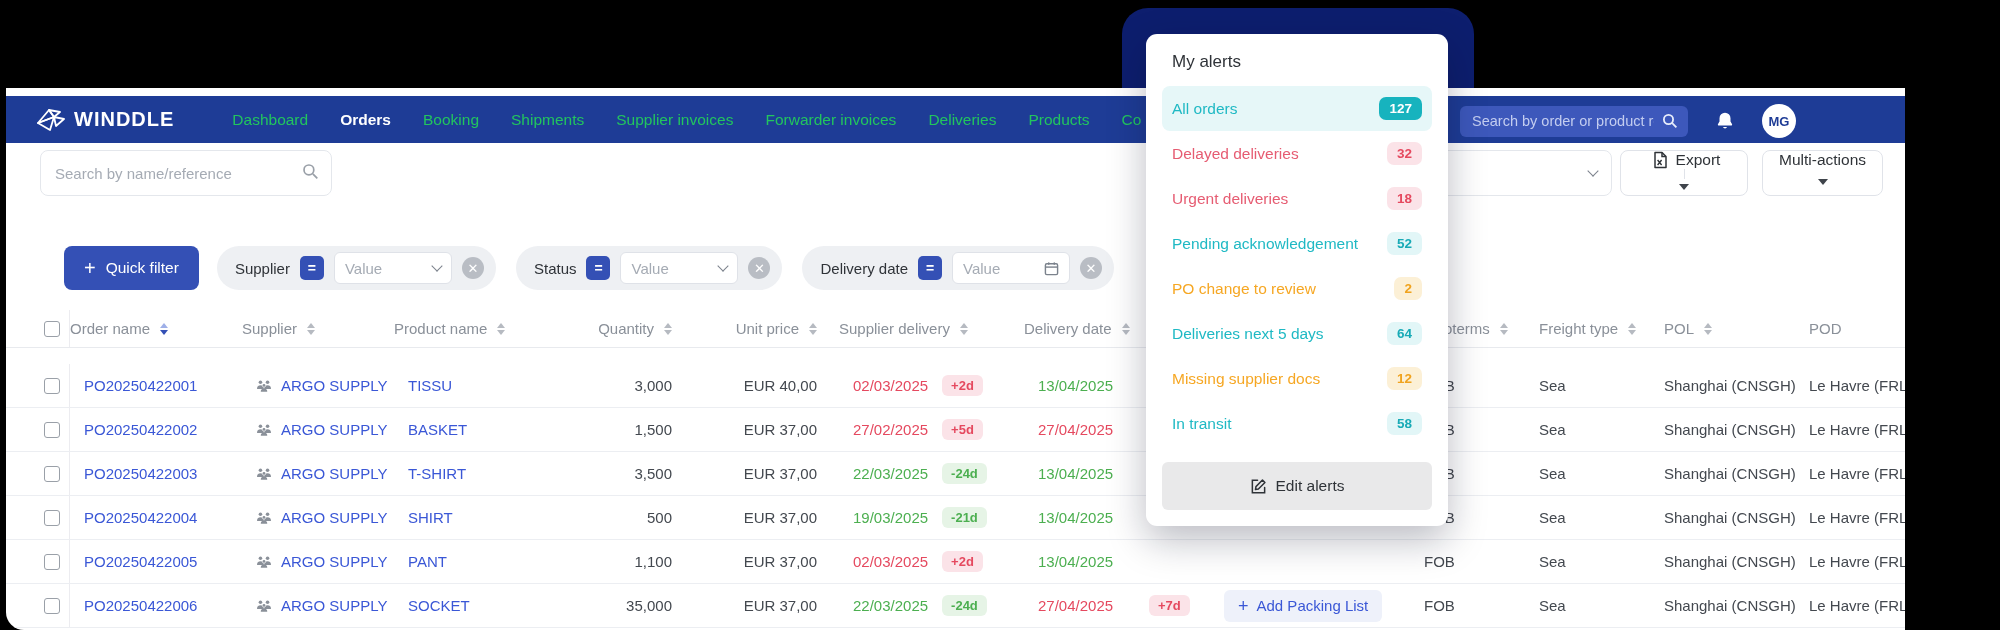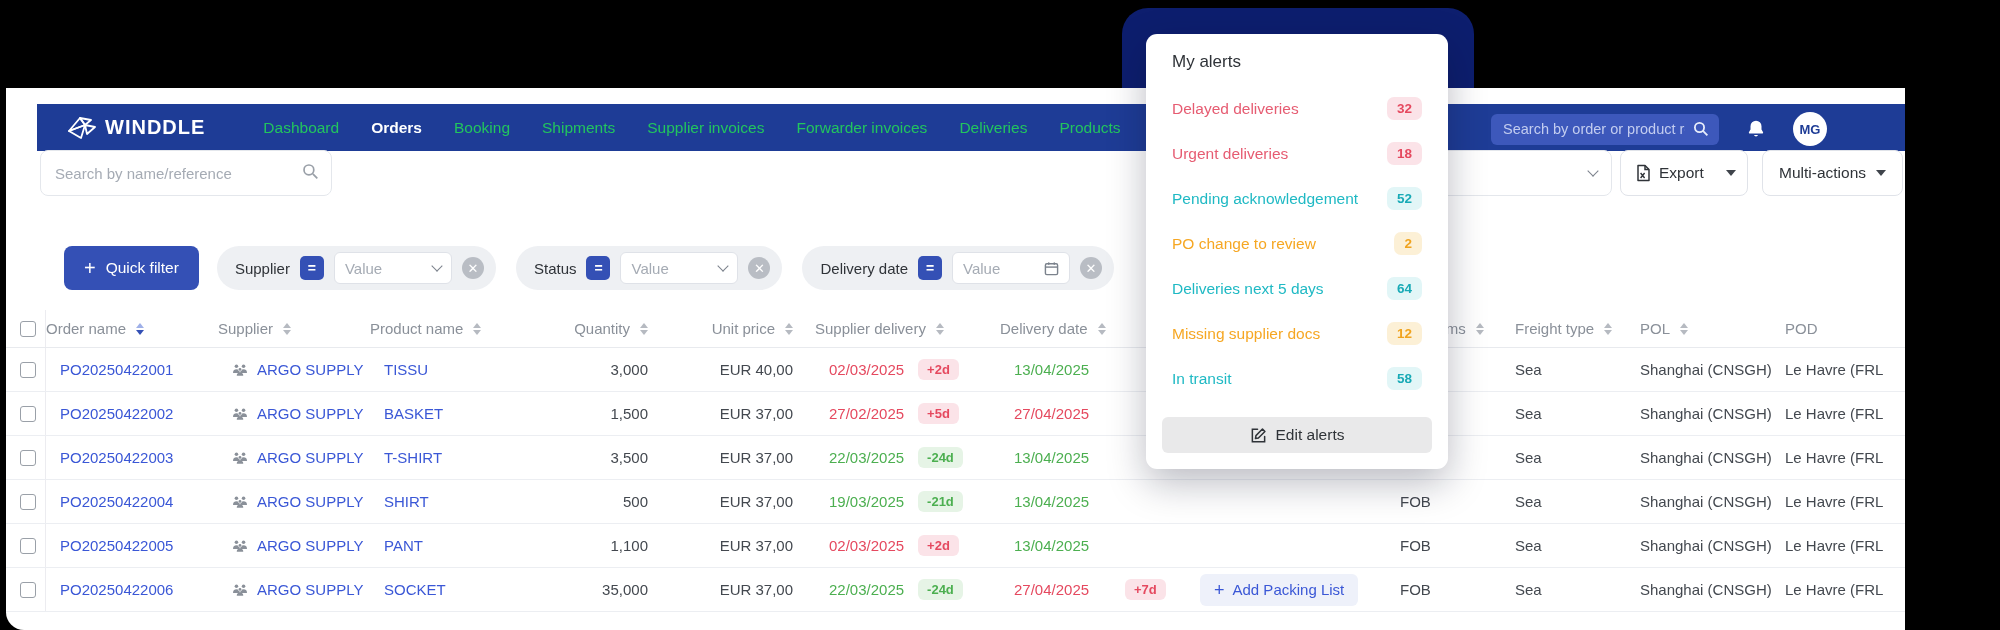--- a/index.html
+++ b/index.html
@@ -6,66 +6,66 @@
   html,body { width:2000px; height:630px; background:#000; font-family:"Liberation Sans", sans-serif; overflow:hidden; }
   .stage { position:relative; width:2000px; height:630px; }
 
   
   .focus-ring { position:absolute; left:1122px; top:8px; width:352px; height:150px; background:#0d1e6e; border-radius:26px; z-index:2; }
 
   
   .app { position:absolute; left:6px; top:88px; width:1899px; height:542px; background:#fff; z-index:5; overflow:hidden; border-bottom-left-radius:18px; }
 
   
-  .nav { position:absolute; left:0; top:16px; width:100%; height:47px; background:#1e3c96; display:flex; align-items:center; padding:0 30px;margin-left:31px; }
+  .nav { position:absolute; left:0; top:8px; width:100%; height:47px; background:#1e3c96; display:flex; align-items:center; padding:0 30px; }
   .brand { display:flex; align-items:center; gap:8px; color:#fff; }
   .brand-name { font-size:20px; font-weight:700; letter-spacing:1px; }
   .nav-items { display:flex; list-style:none; margin-left:58px; gap:32px; }
   .nav-items li { color:#22c55e; font-size:15.5px; cursor:pointer; white-space:nowrap; }
   .nav-items li.active { color:#fff; font-weight:700; }
   .nav-right { position:absolute; left:1454px; top:8px; display:flex; align-items:center; gap:26px; }
   .nav-search { width:228px; height:31px; background:#3d58bb; border:none; border-radius:6px; color:#e8edfb; font-size:14.5px; padding:0 34px 0 12px; outline:none; font-family:"Liberation Sans",sans-serif; }
   .nav-search::placeholder { color:#c3cdf0; }
   .nav-search-wrap { position:relative; }
   .nav-search-wrap .mag { position:absolute; right:10px; top:7px; }
   .bell { width:22px; height:22px; }
   .avatar { width:34px; height:34px; border-radius:50%; background:#fff; color:#1e3c96; font-weight:700; font-size:13px; display:flex; align-items:center; justify-content:center; }
 
   
   .toolbar { position:absolute; left:0; top:47px; width:100%; height:80px; }
   .pagesearch { position:absolute; left:34px; top:15px; width:292px; height:46px; border:1px solid #e4e7ec; border-radius:8px; font-size:15px; color:#3f444b; padding:0 40px 0 14px; outline:none; background:#fff; font-family:"Liberation Sans",sans-serif; }
   .pagesearch::placeholder { color:#a5abb4; }
   .pagesearch-mag { position:absolute; left:296px; top:28px; }
   .view-select { position:absolute; left:1352px; top:15px; width:254px; height:46px; border:1px solid #e4e7ec; border-radius:8px; background:#fff; display:flex; align-items:center; justify-content:space-between; padding:0 14px; color:#4a4f57; font-size:15px; cursor:pointer; }
-  .btn { border:1px solid #e0e3e9; background:#fff; border-radius:8px; height:46px; display:flex; align-items:center; font-size:15.5px; color:#2f3338; cursor:pointer; font-family:"Liberation Sans",sans-serif; }
+  .btn { border:1px solid #e0e3e9; background:#fff; border-radius:8px; height:46px; display:flex; align-items:center; font-size:15.5px; color:#2f3338; cursor:pointer; font-family:"Liberation Sans",sans-serif;flex-direction:column; }
   .export-group { position:absolute; left:1614px; top:15px; width:128px; }
   .export-group .btn { width:100%; padding:0; }
   .export-main { display:flex; align-items:center; gap:8px; padding:0 10px 0 14px; height:100%; }
   .export-split { width:1px; height:26px; background:#e0e3e9; }
   .export-caret { padding:0 12px; height:100%; display:flex; align-items:center; }
   .multi-btn { position:absolute; left:1756px; top:15px; padding:0 16px; gap:10px; }
   .caret { width:0; height:0; border-left:5px solid transparent; border-right:5px solid transparent; border-top:6px solid #3f444b; }
 
   
   .filterbar { position:absolute; left:0; top:152px; width:100%; height:56px; display:flex; align-items:center; padding-left:58px; gap:18px; }
   .quickfilter { height:44px; background:#3450b5; color:#fff; border:none; border-radius:8px; font-size:15.5px; padding:0 20px; display:flex; align-items:center; gap:10px; cursor:pointer; font-family:"Liberation Sans",sans-serif; }
   .plus { font-size:20px; font-weight:400; line-height:1; }
   .chip { height:44px; background:#eef0f3; border-radius:22px; display:flex; align-items:center; padding:0 12px 0 18px; gap:10px; }
   .chip-label { font-size:15px; color:#2f3338; white-space:nowrap; }
   .op { width:24px; height:24px; background:#3450b5; color:#fff; border-radius:5px; display:flex; align-items:center; justify-content:center; font-size:14px; font-weight:700; cursor:pointer; }
   .chip-value { width:118px; height:32px; background:#fff; border:1px solid #dfe2e8; border-radius:6px; display:flex; align-items:center; justify-content:space-between; padding:4px 10px; color:#a5abb4; font-size:15px; cursor:pointer; }
   .chev { width:8px; height:8px; border-right:1.6px solid #7b828c; border-bottom:1.6px solid #7b828c; transform:rotate(45deg); margin-top:-4px; }
   .chip-close { width:22px; height:22px; border-radius:50%; background:#b9bdc4; color:#fff; display:flex; align-items:center; justify-content:center; font-size:13px; cursor:pointer; }
 
   
-  .grid { display:grid; grid-template-columns:40px 172px 152px 150px 150px 145px 185px 115px 85px 200px 115px 125px 145px minmax(0,1fr); align-items:center; }
+  .grid { display:grid; grid-template-columns:40px 172px 152px 150px 150px 145px 185px 115px 85px 200px 115px 125px 145px minmax(0,1fr); align-items:center; padding-left:24px; }
   .thead { position:absolute; left:0; top:222px; width:100%; height:38px; border-bottom:1px solid #e8eaee; }
   .th { display:flex; align-items:center; gap:10px; color:#8a9099; font-size:15px; cursor:pointer; white-space:nowrap; }
   .th.r, .td.r { justify-content:flex-end; padding-right:22px; }
-  .rows { position:absolute; left:0; top:260px; width:100%; }
+  .rows { position:absolute; left:0; top:276px; width:100%; }
   .row { height:44px; border-bottom:1px solid #eceef2; }
   .td { display:flex; align-items:center; font-size:15px; color:#43484f; white-space:nowrap; overflow:visible; }
   .cb-cell { height:100%; display:flex; align-items:center; border-right:1px solid #ececf0; }
   .cb { width:16px; height:16px; border:1.6px solid #9aa0a8; border-radius:3px; background:#fff; cursor:pointer; }
   .link { color:#3a57d6; cursor:pointer; }
   .pad { padding-left:14px; }
   .sup { gap:9px; }
   .sort { display:inline-flex; flex-direction:column; gap:2px; }
   .sort i { display:block; width:0; height:0; border-left:4.5px solid transparent; border-right:4.5px solid transparent; }
   .sort .up { border-bottom:5px solid #b6bac1; }
@@ -84,21 +84,21 @@
   .alerts-title { font-size:17px; color:#2f3338; padding:0 10px 14px; }
   .alert-item { height:45px; display:flex; align-items:center; justify-content:space-between; padding:0 10px; border-radius:8px; font-size:15.5px; cursor:pointer; }
   .alert-item.active { background:#e6f7f8; }
   .a-teal { color:#1fb9c4; } .a-red { color:#e65c72; } .a-orange { color:#f6a723; } .a-green { color:#58b15c; }
   .count { font-size:13.5px; font-weight:700; padding:4px 10px; border-radius:7px; }
   .c-teal { background:#e2f6f7; color:#18aab6; }
   .c-teal-solid { background:#17b3be; color:#fff; }
   .c-red { background:#fbe3e8; color:#e5495f; }
   .c-orange { background:#fcf0d6; color:#f0a31e; }
   .c-green { background:#e9f3e4; color:#58b15c; }
-  .edit-alerts { margin-top:16px; width:100%; height:36px; background:#e9e9ea; border:none; border-radius:6px; font-size:15.5px; color:#2f3338; display:flex; align-items:center; justify-content:center; gap:9px; cursor:pointer; font-family:"Liberation Sans",sans-serif; }
+  .edit-alerts { margin-top:16px; width:100%; height:48px; background:#e9e9ea; border:none; border-radius:6px; font-size:15.5px; color:#2f3338; display:flex; align-items:center; justify-content:center; gap:9px; cursor:pointer; font-family:"Liberation Sans",sans-serif; }
 </style>
 </head>
 <body>
 
 <div class="stage">
   <div class="focus-ring"></div>
 
   <div class="app">
 
     <div class="nav">
@@ -531,20 +531,24 @@
           <div class="td">Sea</div>
           <div class="td">Shanghai (CNSGH)</div>
           <div class="td">Le Havre (FRL</div>
         </div>
       </div>
   </div>
 
   <div class="alerts">
     <div class="alerts-title">My alerts</div>
     <div id="alert-list">
+        <div class="alert-item active">
+          <span class="a-teal">All orders</span>
+          <span class="count c-teal-solid">127</span>
+        </div>
         <div class="alert-item">
           <span class="a-red">Delayed deliveries</span>
           <span class="count c-red">32</span>
         </div>
         <div class="alert-item">
           <span class="a-red">Urgent deliveries</span>
           <span class="count c-red">18</span>
         </div>
         <div class="alert-item">
           <span class="a-teal">Pending acknowledgement</span>

